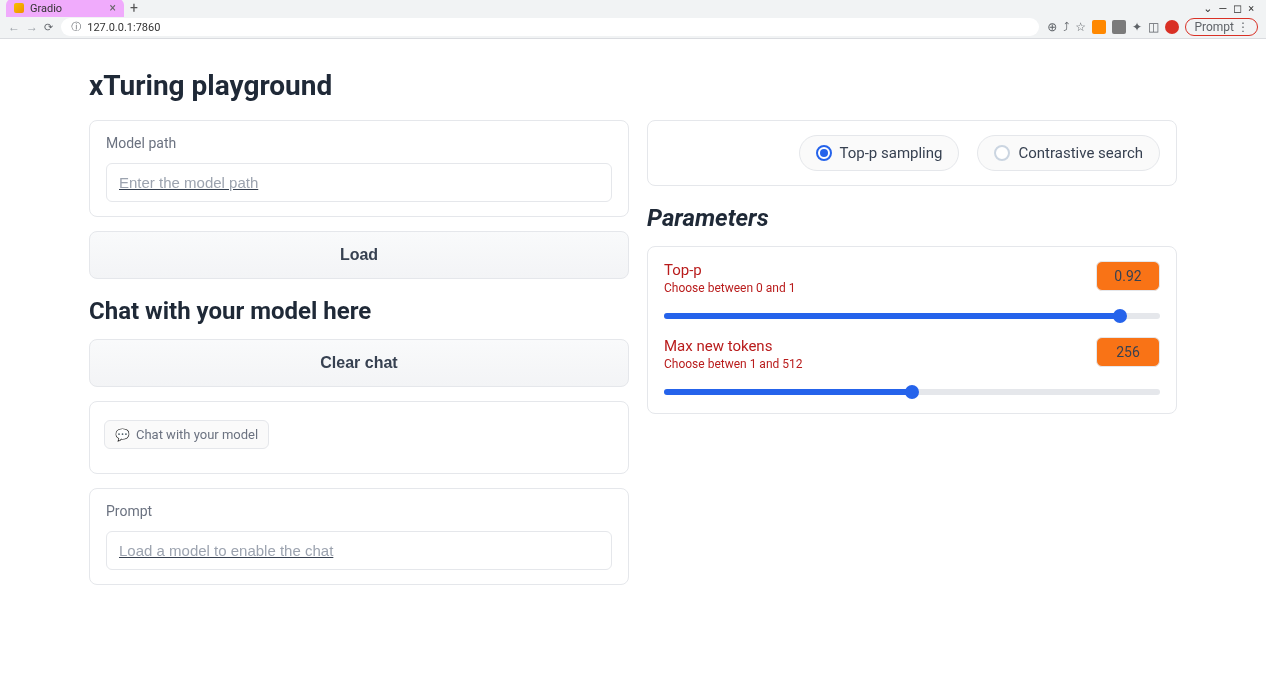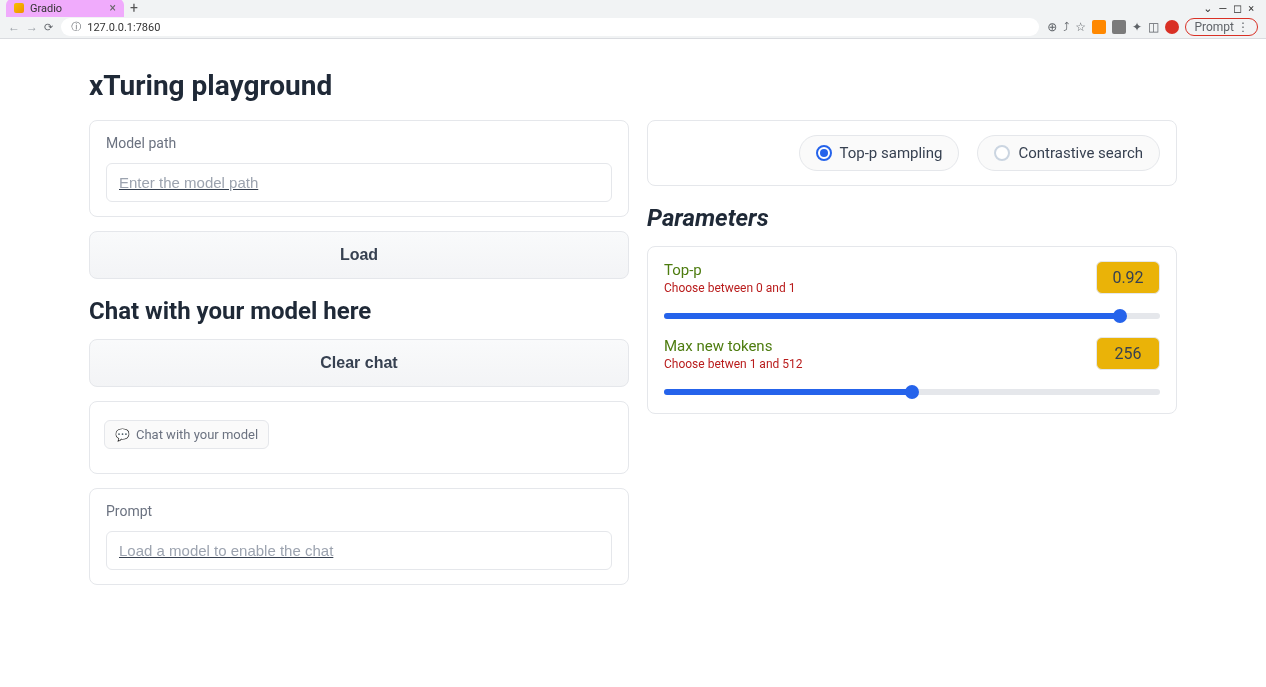--- a/index.html
+++ b/index.html
@@ -57,23 +57,23 @@
 .radio-dot.selected::after { content: ""; width: 8px; height: 8px; border-radius: 50%; background: #2563eb; }
 .radio-label { font-size: 15px; color: #374151; }
 
 .chat-empty { border: 1px solid #e5e7eb; border-radius: 8px; padding: 18px 14px 24px; margin-top: 14px; }
 .chat-chip { display: inline-flex; align-items: center; gap: 6px; border: 1px solid #e5e7eb; border-radius: 6px; padding: 6px 10px; background: #fafafa; color: #6b7280; font-size: 13px; }
 .chat-chip-icon { font-size: 12px; }
 
 .slider-panel { border: 1px solid #e5e7eb; border-radius: 8px; padding: 14px 16px 18px; background: #fff; }
 .slider-panel .param-block + .param-block { margin-top: 18px; }
 .param-head { display: flex; align-items: flex-start; justify-content: space-between; }
-.param-title { font-size: 15px; color: #4d7c0f; }
+.param-title { font-size: 15px; color: #b91c1c; }
 .param-desc { font-size: 12px; color: #b91c1c; margin-top: 2px; }
-.param-value { border: 1px solid #e5e7eb; border-radius: 6px; padding: 6px 14px; font-size: 16px; color: #374151; background: #eab308; min-width: 64px; text-align: center; }
+.param-value { border: 1px solid #e5e7eb; border-radius: 6px; padding: 6px 14px; font-size: 14px; color: #374151; background: #f97316; min-width: 64px; text-align: center; }
 .slider-track { position: relative; height: 6px; background: #e5e7eb; border-radius: 3px; margin-top: 18px; }
 .slider-fill { position: absolute; left: 0; top: 0; bottom: 0; background: #2563eb; border-radius: 3px; }
 .slider-thumb { position: absolute; top: 50%; width: 14px; height: 14px; border-radius: 50%; background: #2563eb; transform: translate(-50%, -50%); }
 
 .topp-fill { width: 92%; }
 .topp-thumb { left: 92%; }
 .maxtok-fill { width: 50%; }
 .maxtok-thumb { left: 50%; }
 </style>
 </head>

